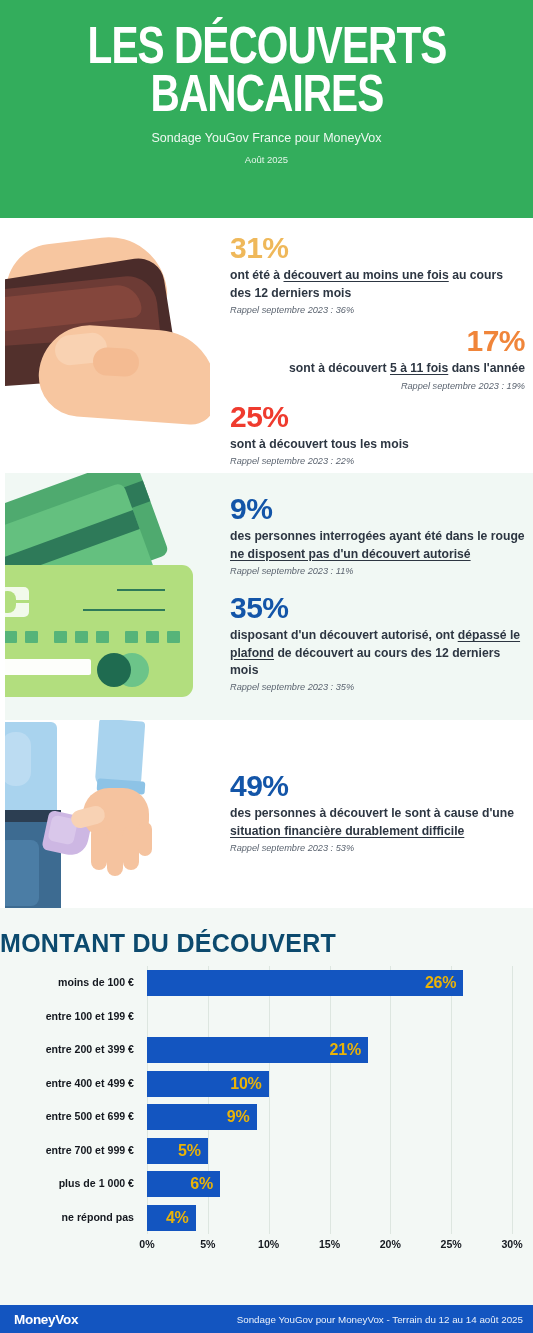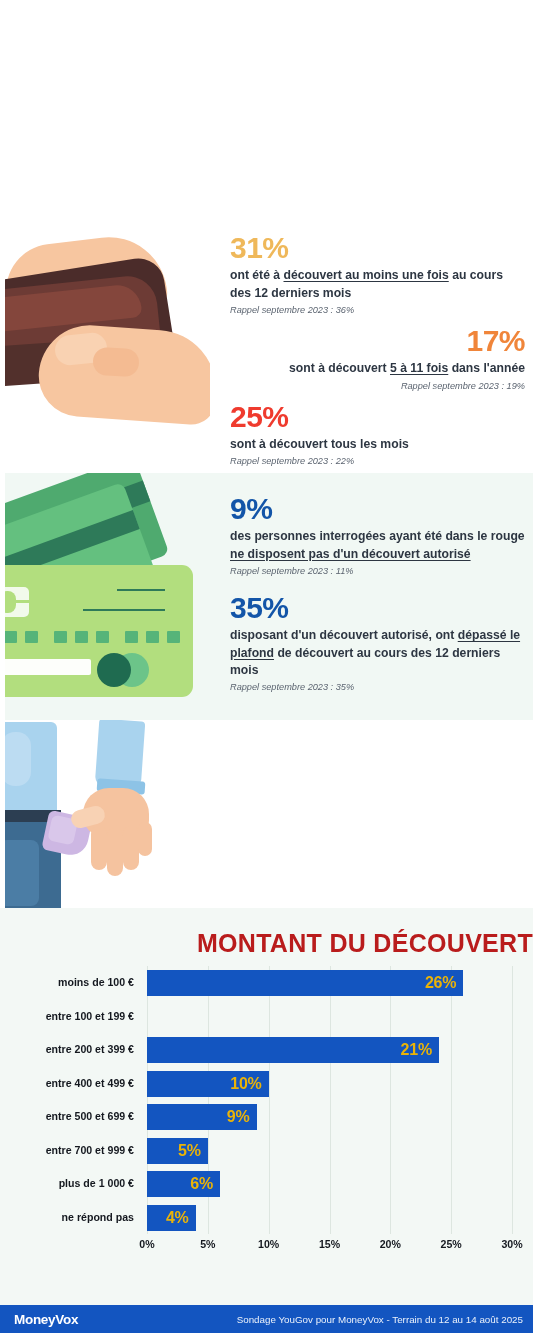--- a/index.html
+++ b/index.html
@@ -211,21 +211,21 @@
     content:""; position:absolute; left:4px; top:4px; width:26px; height:26px;
     background:#d9c7ea; border-radius:6px;
   }
 
   
   .chart-sec {
     position:absolute; left:0; top:908px; width:533px; height:397px;
     background:#f3f8f5;
   }
   .chart-title {
-    text-align:right; color:#b91c1c; font-weight:bold; font-size:25px;
+    text-align:left; color:#0c4a6e; font-weight:bold; font-size:25px;
     letter-spacing:0.3px; padding-top:21px;
   }
   .plot { position:absolute; left:0; top:58px; width:533px; height:300px; }
   .labels-col {
     position:absolute; left:0; top:0; width:140px; height:268px;
   }
   .blabel {
     position:absolute; right:6px; width:140px; text-align:right;
     font-size:10.6px; font-weight:bold; color:#14181f;
     white-space:nowrap;
@@ -262,20 +262,28 @@
   .credit {
     color:#eaf1fb; font-size:9.8px; margin-left:auto; margin-right:10px;
     white-space:nowrap;
   }
 </style>
 </head>
 <body>
 
 <div class="page">
 
+  <div class="header">
+    <h1>
+      <span>LES DÉCOUVERTS</span>
+      <span class="l2">BANCAIRES</span>
+    </h1>
+    <div class="sub1">Sondage YouGov France pour MoneyVox</div>
+    <div class="sub2">Août 2025</div>
+  </div>
 
   <div class="section sec1">
     <div class="art">
       <div class="wallet-wrap">
         <div class="hand-top"></div>
         <div class="wallet-back"></div>
         <div class="wallet-front"></div>
         <div class="wallet-fold"></div>
         <div class="hand-bot"></div>
         <div class="finger-b1"></div>
@@ -348,20 +356,27 @@
         <div class="trousers"></div>
         <div class="sleeve"></div>
         <div class="cuff"></div>
         <div class="pocket-cloth"></div>
         <div class="hand3"></div>
         <div class="fng f1"></div>
         <div class="fng f2"></div>
         <div class="fng f3"></div>
         <div class="fng f4"></div>
         <div class="thumb"></div>
+      </div>
+    </div>
+    <div class="txtcol" style="top:48px;">
+      <div class="stat">
+        <div class="pct blue">49%</div>
+        <div class="desc"><span>des personnes à découvert le sont à cause d'une </span><u>situation financière durablement difficile</u><span></span></div>
+        <div class="recall">Rappel septembre 2023 : 53%</div>
       </div>
     </div>
   </div>
 
   <div class="chart-sec">
     <div class="chart-title">MONTANT DU DÉCOUVERT</div>
     <div class="plot">
       <div class="labels-col" id="labels-col">
           <div class="blabel" style="top: 10px;">moins de 100 €</div>
           <div class="blabel" style="top: 43.5px;">entre 100 et 199 €</div>
@@ -376,21 +391,21 @@
           <div class="grid-line" style="left: 0px;"></div>
           <div class="grid-line" style="left: 60.8333px;"></div>
           <div class="grid-line" style="left: 121.667px;"></div>
           <div class="grid-line" style="left: 182.5px;"></div>
           <div class="grid-line" style="left: 243.333px;"></div>
           <div class="grid-line" style="left: 304.167px;"></div>
           <div class="grid-line" style="left: 365px;"></div>
           <div class="bar" style="top: 4px; left: 0px; width: 316.333px; background: rgb(19, 85, 192);">
             <span>26%</span>
           </div>
-          <div class="bar" style="top: 71px; left: 0px; width: 292px; background: rgb(19, 85, 192); padding-left: 48px;">
+          <div class="bar" style="top: 71px; left: 0px; width: 221px; background: rgb(19, 85, 192); padding-left: 48px;">
             <span>21%</span>
           </div>
           <div class="bar" style="top: 104.5px; left: 0px; width: 121.667px; background: rgb(19, 85, 192);">
             <span>10%</span>
           </div>
           <div class="bar" style="top: 138px; left: 0px; width: 109.5px; background: rgb(19, 85, 192);">
             <span>9%</span>
           </div>
           <div class="bar" style="top: 171.5px; left: 0px; width: 60.8333px; background: rgb(19, 85, 192);">
             <span>5%</span>

